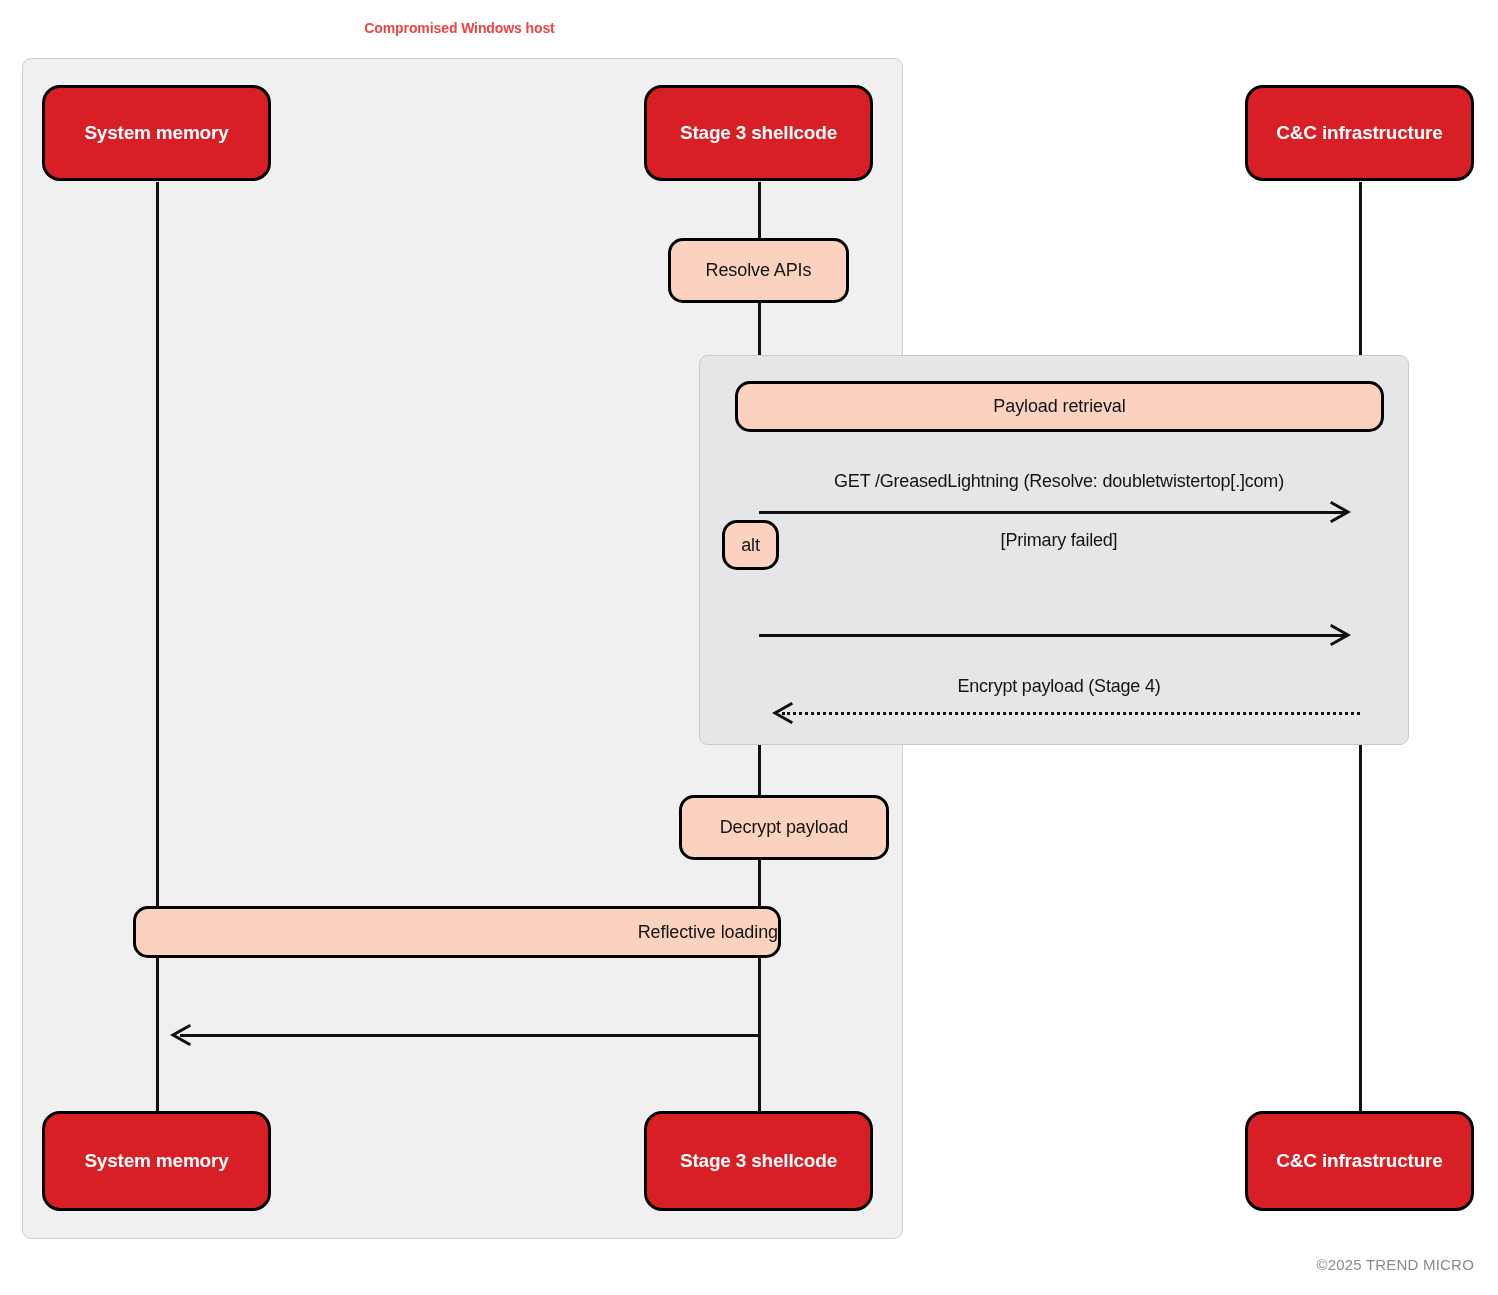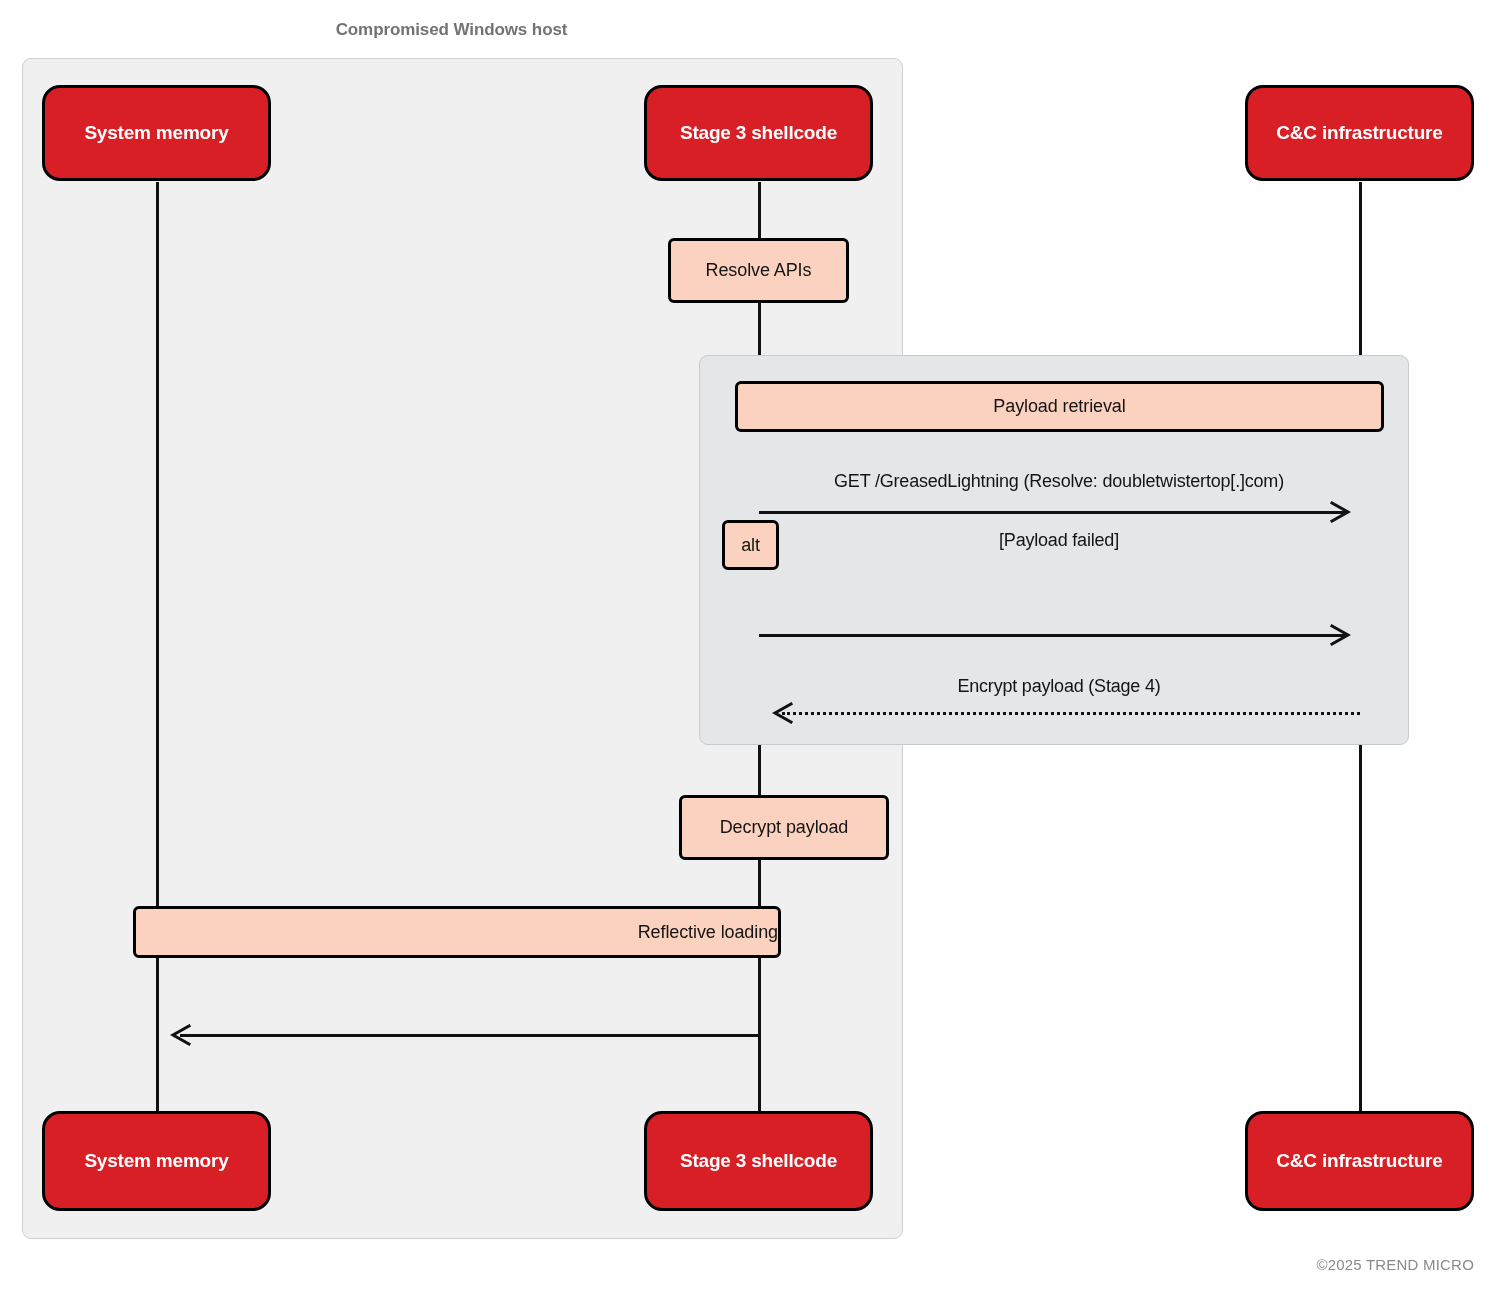--- a/index.html
+++ b/index.html
@@ -14,27 +14,27 @@
     position: relative;
     width: 1498px;
     height: 1295px;
     background: #ffffff;
     overflow: hidden;
   }
 
   
   .diagram-title {
     position: absolute;
-    left: 0;
+    left: 8px;
     top: 20px;
     width: 903px;
     text-align: center;
-    font-size: 17px;
+    font-size: 14px;
     font-weight: bold;
-    color: #737373;
+    color: #ef4444;
     letter-spacing: -0.1px;
   }
 
   
   .group-box {
     position: absolute;
     background: #f0f0f0;
     border: 1px solid #cfcfcf;
     border-radius: 9px;
     box-sizing: border-box;
@@ -68,21 +68,21 @@
     font-size: 19px;
     font-weight: bold;
     letter-spacing: -0.2px;
   }
 
   
   .note {
     position: absolute;
     background: #fbd2bf;
     border: 3px solid #000000;
-    border-radius: 6px;
+    border-radius: 15px;
     box-sizing: border-box;
     display: flex;
     align-items: center;
     justify-content: center;
     color: #141414;
     font-size: 18px;
     letter-spacing: -0.1px;
   }
   .note.small {
     font-size: 18px;
@@ -160,21 +160,21 @@
   <div class="msg-line" style="left:759px; top:511px; width:586px;"></div>
   <svg class="arrow-head" viewBox="0 0 22 22" style="left:1329px; top:501px;">
     <path d="M 3 2 L 19 11 L 3 20" fill="none" stroke="#111111" stroke-width="3" stroke-linecap="square" stroke-linejoin="miter"></path>
   </svg>
 
   <div class="note small" style="left:722px; top:520px; width:57px; height:50px;">
     <span>alt</span>
   </div>
 
   <div class="msg-label" style="left:759px; top:530px; width:600px;">
-    <span>[Payload failed]</span>
+    <span>[Primary failed]</span>
   </div>
 
   <div class="msg-line" style="left:759px; top:634px; width:586px;"></div>
   <svg class="arrow-head" viewBox="0 0 22 22" style="left:1329px; top:624px;">
     <path d="M 3 2 L 19 11 L 3 20" fill="none" stroke="#111111" stroke-width="3" stroke-linecap="square" stroke-linejoin="miter"></path>
   </svg>
 
   <div class="msg-label" style="left:759px; top:676px; width:600px;">
     <span>Encrypt payload (Stage 4)</span>
   </div>

